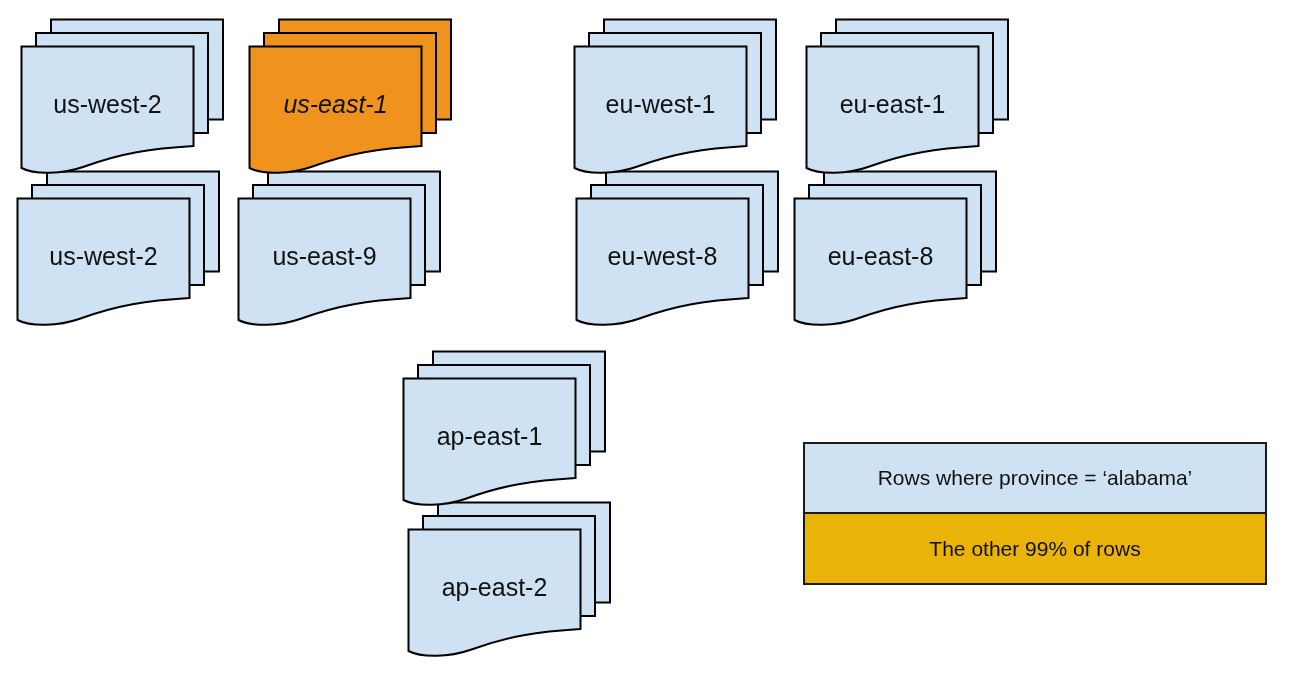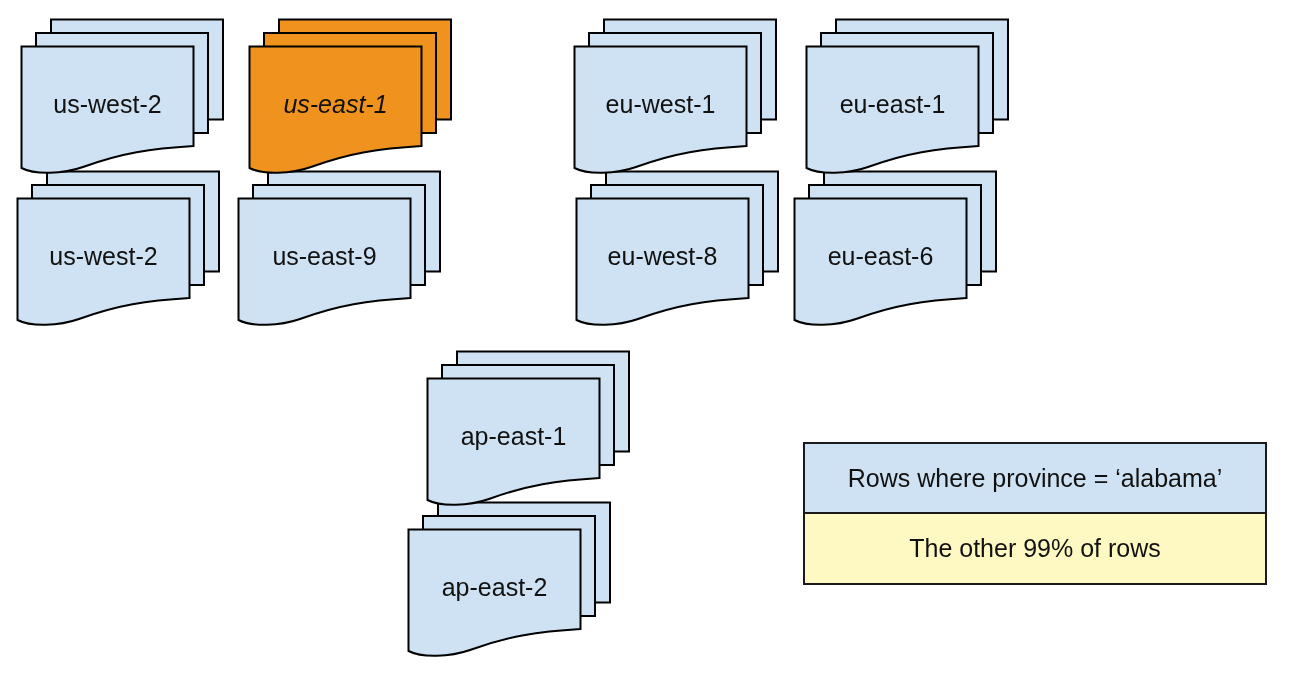--- a/index.html
+++ b/index.html
@@ -21,32 +21,32 @@
   }
   .z1{z-index:1;} .z2{z-index:2;}
   .pos-us-west-1{left:20px;top:18px;}
   .pos-us-east-1{left:248px;top:18px;font-style:italic;}
   .pos-eu-west-1{left:573px;top:18px;padding-left:22px;}
   .pos-eu-east-1{left:805px;top:18px;}
   .pos-us-west-2{left:16px;top:170px;padding-left:32px;}
   .pos-us-east-2{left:237px;top:170px;}
   .pos-eu-west-2{left:575px;top:170px;}
   .pos-eu-east-2{left:793px;top:170px;}
-  .pos-ap-east-1{left:402px;top:350px;margin-left:24px;}
+  .pos-ap-east-1{left:402px;top:350px;}
   .pos-ap-east-2{left:407px;top:501px;}
   .legend{
     position:absolute;left:803px;top:442px;width:460px;
     border:2px solid #1a1a1a;z-index:3;
   }
   .legend-row{
     height:68px;display:flex;align-items:center;justify-content:center;
-    font-size:25px;color:#111111;white-space:nowrap;
+    font-size:21px;color:#111111;white-space:nowrap;
   }
   .legend-row.blue{background:#CFE2F3;border-bottom:2px solid #1a1a1a;}
-  .legend-row.orange{background:#fef9c3;height:69px;}
+  .legend-row.orange{background:#eab308;height:69px;}
 </style>
 </head>
 <body>
 
 <div class="canvas">
 
   <div class="stack z2 pos-us-west-1">
     <svg width="205" height="158" viewBox="0 0 205 158" aria-hidden="true">
       <rect class="sheet" x="31" y="1.5" width="172" height="100"></rect>
       <rect class="sheet" x="16" y="15" width="172" height="100"></rect>
@@ -108,21 +108,21 @@
     </svg>
     <div class="label">eu-west-8</div>
   </div>
 
   <div class="stack z1 pos-eu-east-2">
     <svg width="205" height="158" viewBox="0 0 205 158" aria-hidden="true">
       <rect class="sheet" x="31" y="1.5" width="172" height="100"></rect>
       <rect class="sheet" x="16" y="15" width="172" height="100"></rect>
       <path class="sheet" d="M1.5,28.5 L173.5,28.5 L173.5,128 C131,130.5 101,135 63,149 C43,156 15,157 1.5,150 Z"></path>
     </svg>
-    <div class="label">eu-east-6</div>
+    <div class="label">eu-east-8</div>
   </div>
 
   <div class="stack z2 pos-ap-east-1">
     <svg width="205" height="158" viewBox="0 0 205 158" aria-hidden="true">
       <rect class="sheet" x="31" y="1.5" width="172" height="100"></rect>
       <rect class="sheet" x="16" y="15" width="172" height="100"></rect>
       <path class="sheet" d="M1.5,28.5 L173.5,28.5 L173.5,128 C131,130.5 101,135 63,149 C43,156 15,157 1.5,150 Z"></path>
     </svg>
     <div class="label">ap-east-1</div>
   </div>

